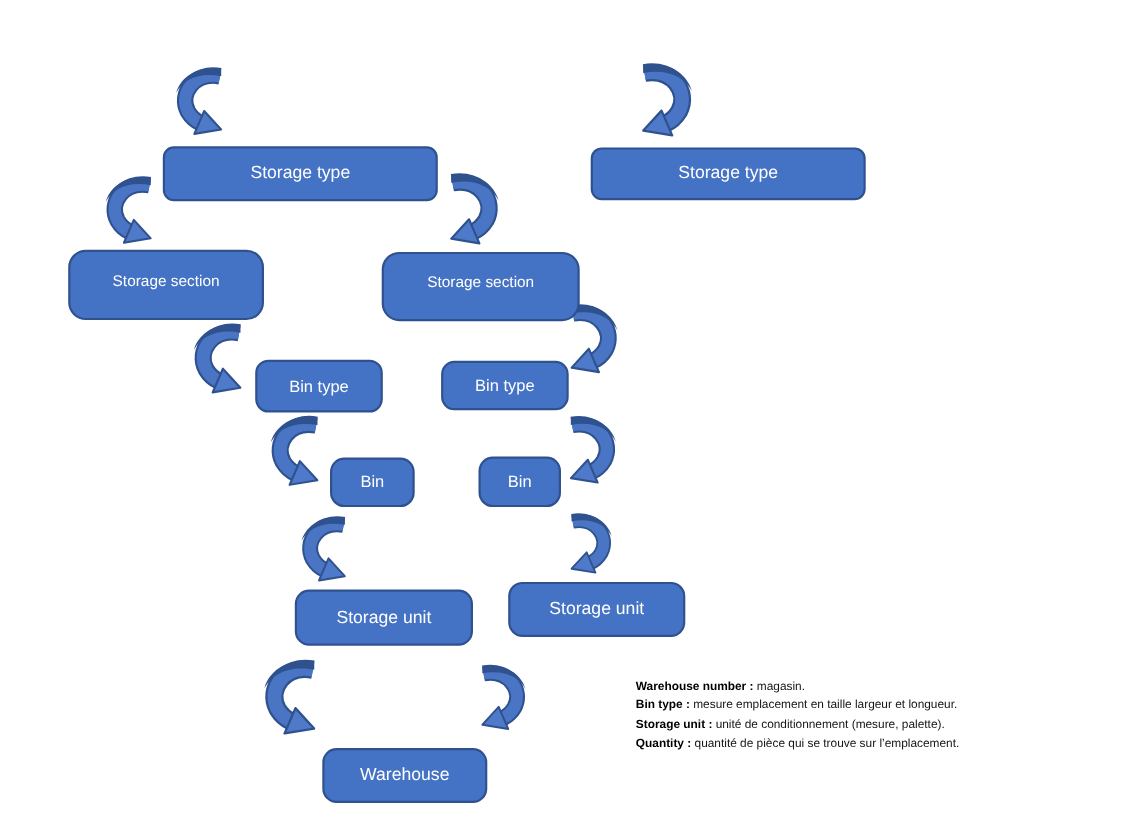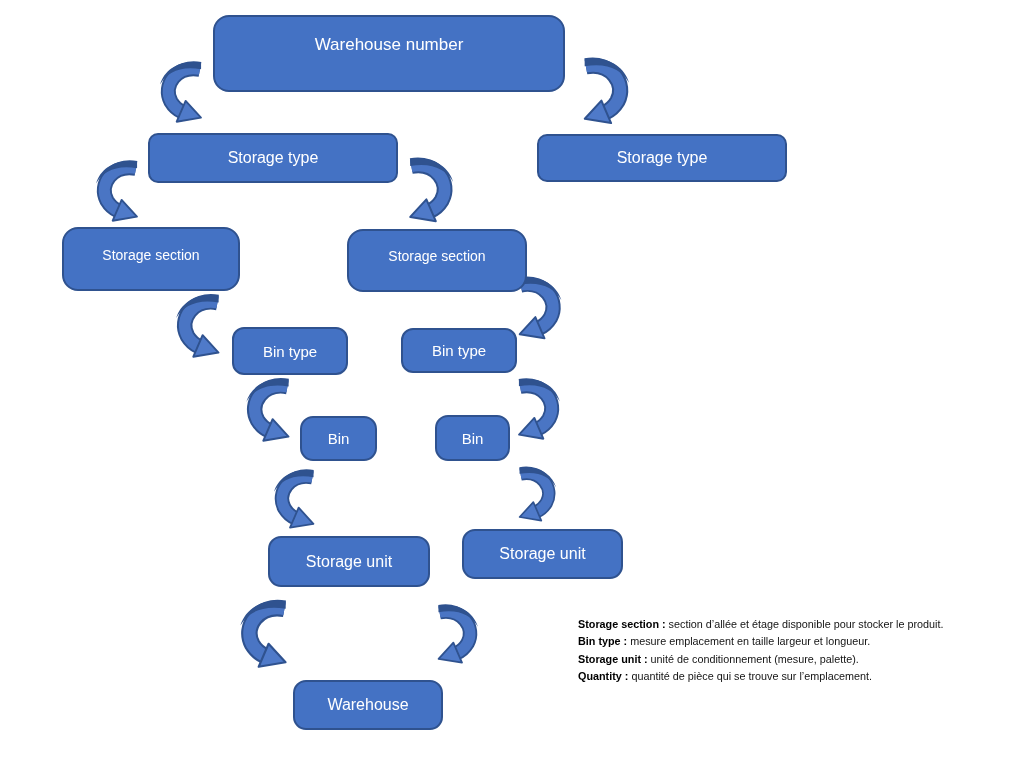--- a/index.html
+++ b/index.html
@@ -76,23 +76,20 @@
   <svg class="arrow flip" style="left:508px;top:459px;width:50px;height:72px" viewBox="0 0 104 120">
       <use href="#ca"></use>
     </svg>
   <svg class="arrow" style="left:238px;top:590px;width:62px;height:90px" viewBox="0 0 104 120">
       <use href="#ca"></use>
     </svg>
   <svg class="arrow flip" style="left:426px;top:590px;width:54px;height:90px" viewBox="0 0 104 120">
       <use href="#ca"></use>
     </svg>
 
-  <div class="node" style="left:213px;top:15px;width:352px;height:77px;border-radius:16px;font-size:17px;padding-bottom:18px">
-    <span>Warehouse number</span>
-  </div>
 
   <div class="node" style="left:148px;top:133px;width:250px;height:50px;border-radius:10px;font-size:16px">
     <span>Storage type</span>
   </div>
 
   <div class="node" style="left:537px;top:134px;width:250px;height:48px;border-radius:10px;font-size:16px">
     <span>Storage type</span>
   </div>
 
   <div class="node" style="left:62px;top:227px;width:178px;height:64px;border-radius:16px;font-size:14px;padding-bottom:8px">
@@ -125,19 +122,19 @@
 
   <div class="node" style="left:462px;top:529px;width:161px;height:50px;border-radius:13px;font-size:16px">
     <span>Storage unit</span>
   </div>
 
   <div class="node" style="left:293px;top:680px;width:150px;height:50px;border-radius:13px;font-size:16px">
     <span>Warehouse</span>
   </div>
 
   <div id="defs">
-    <div class="defline"><b>Storage section :</b><span> section d’allée et étage disponible pour stocker le produit.</span></div>
+    <div class="defline"><b>Warehouse number :</b><span> magasin.</span></div>
     <div class="defline"><b>Bin type :</b><span> mesure emplacement en taille largeur et longueur.</span></div>
     <div class="defline"><b>Storage unit :</b><span> unité de conditionnement (mesure, palette).</span></div>
     <div class="defline"><b>Quantity :</b><span> quantité de pièce qui se trouve sur l’emplacement.</span></div>
   </div>
 
 </div>
 
 </body></html>

